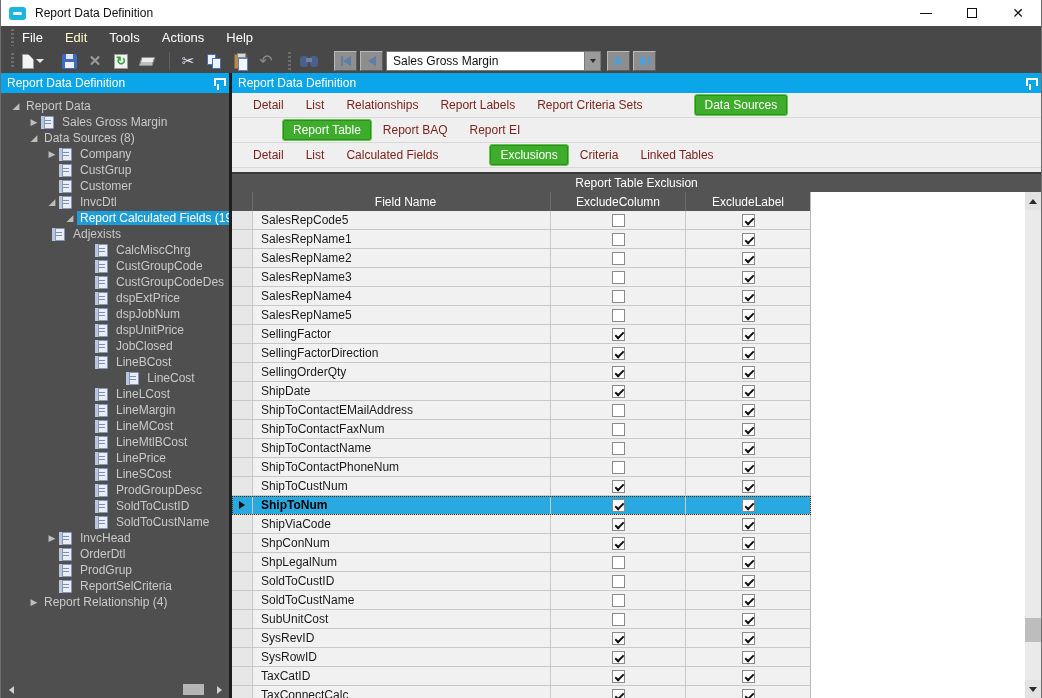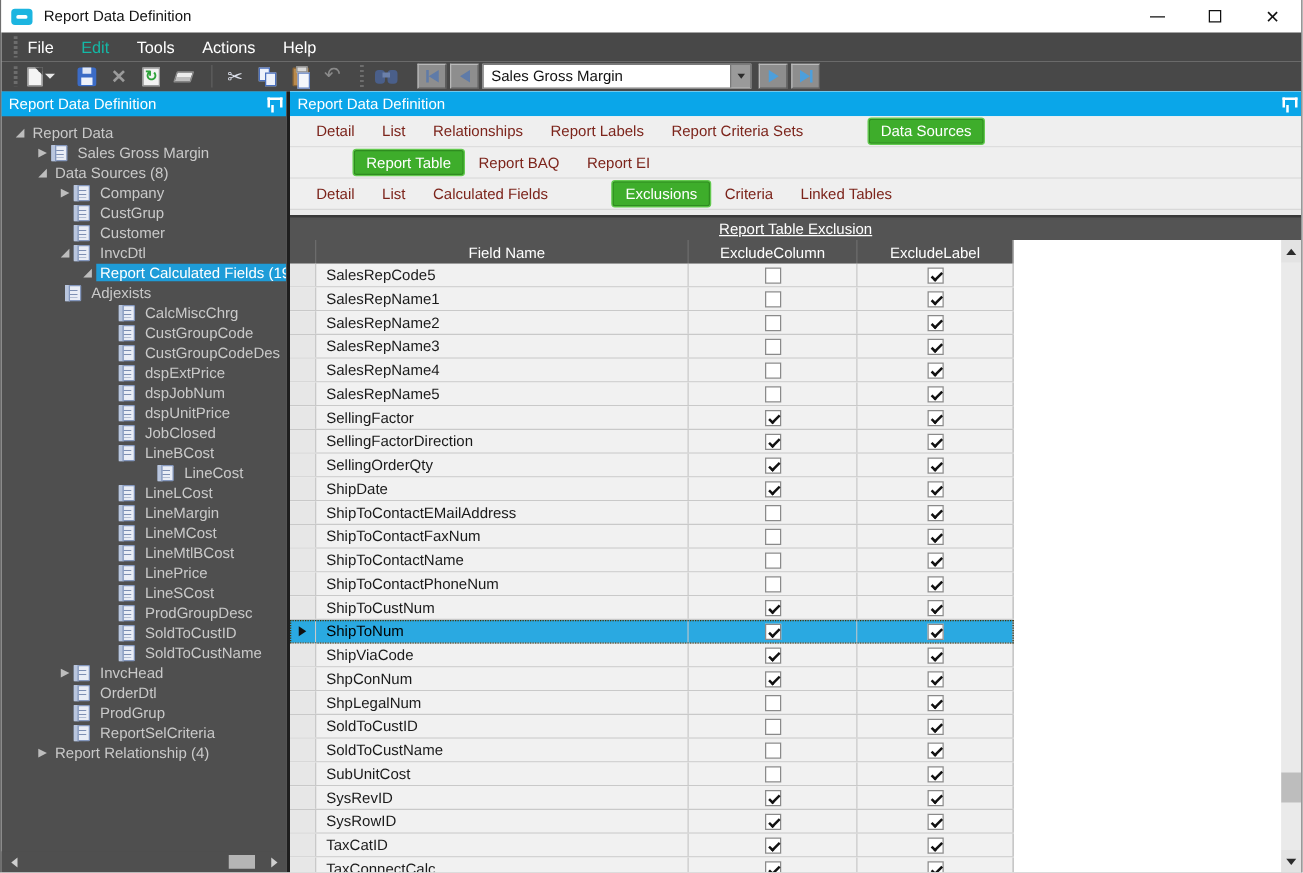--- a/index.html
+++ b/index.html
@@ -25,21 +25,21 @@
   .win-btn{width:46px;height:100%;display:flex;align-items:center;justify-content:center;color:#111;cursor:default;}
   .glyph-min{width:12px;height:0;border-top:1px solid #111;display:block;}
   .glyph-max{width:10px;height:10px;border:1px solid #111;display:block;}
   .glyph-close{font-size:14px;line-height:14px;}
 
   
   .menubar{position:absolute;left:0;top:26px;width:100%;height:23px;background:var(--chrome-dark);display:flex;align-items:center;padding-left:10px;}
   .menubar::before,.toolbar::before{content:"";width:3px;height:70%;margin-right:8px;
      background:repeating-linear-gradient(to bottom,#6d6d6d 0 2px,transparent 2px 4px);}
   .menu-item{color:#fff;font-size:13px;margin-right:22px;cursor:default;}
-  .menu-item.disabled{color:#14b8a6;}
+  .menu-item.disabled{color:#fef9c3;}
   .toolbar{position:absolute;left:0;top:49px;width:100%;height:24px;background:var(--chrome-dark);display:flex;align-items:center;padding-left:10px;}
   .tb-gap{width:10px;}
   .tb-sep{width:1px;height:18px;background:#5f5f5f;margin:0 7px;}
   .tb-sep.dotted{background:repeating-linear-gradient(to bottom,#6d6d6d 0 2px,transparent 2px 4px);width:3px;}
   .tb-icon{width:22px;height:20px;display:flex;align-items:center;justify-content:center;position:relative;flex:0 0 auto;margin-right:4px;}
   
   .ic-page{width:12px;height:15px;background:#f4f4f4;border:1px solid #9a9a9a;position:relative;}
   .ic-page::after{content:"";position:absolute;right:-1px;top:-1px;border:3px solid;border-color:#484848 #484848 transparent transparent;}
   .ic-caret{width:0;height:0;border-left:4px solid transparent;border-right:4px solid transparent;border-top:4px solid #e8e8e8;margin-left:2px;}
   
@@ -111,36 +111,36 @@
   .hs-thumb{position:absolute;left:182px;top:3px;width:21px;height:11px;background:#B5B5B5;}
   .hs-arrow-r{position:absolute;right:7px;width:0;height:0;border-top:4px solid transparent;border-bottom:4px solid transparent;border-left:5px solid #cfcfcf;}
 
   
   .tabstrip{height:25px;background:#EFEFEF;border-bottom:1px solid #D8D8D8;display:flex;align-items:center;padding-left:10px;text-align:right;}
   .tab{font-size:12px;color:var(--tab-text);padding:4px 11px;cursor:default;white-space:nowrap;}
   .tab.active{background:var(--tab-green);color:#fff;border:1px solid var(--tab-green-border);border-radius:3px;padding:3px 10px;box-shadow:0 0 0 1px #2f8c20 inset;margin-left:40px;}
 
   
   .grid-area{position:absolute;left:0;top:95px;right:0;bottom:0;background:#EDEDED;}
-  .group-header{position:absolute;left:0;top:4px;width:100%;height:20px;background:var(--grid-header);border-top:2px solid #3a3a3a;color:#fff;font-size:12px;display:flex;align-items:center;justify-content:center;text-decoration:underline;}
+  .group-header{position:absolute;left:0;top:4px;width:100%;height:20px;background:var(--grid-header);border-top:2px solid #3a3a3a;color:#fff;font-size:12px;display:flex;align-items:center;justify-content:center;}
   .grid-viewport{position:absolute;left:0;top:24px;right:16px;bottom:0;background:#fff;overflow:hidden;}
   .grid-table{width:579px;}
   .gh-row{display:flex;height:19px;background:var(--grid-header);}
   .gh-cell{color:#fff;font-size:12px;display:flex;align-items:center;justify-content:center;border-right:1px solid #6c6c6c;overflow:hidden;}
   .grid-row{display:flex;height:19px;background:#F1F1F1;border-bottom:1px solid #C9C9C9;position:relative;}
   .g-cell{display:flex;align-items:center;border-right:1px solid #C9C9C9;overflow:hidden;font-size:12px;color:#1a1a1a;}
   .col-sel{width:21px;flex:0 0 auto;background:#E7E7E7;justify-content:center;}
   .col-name{width:298px;flex:0 0 auto;padding-left:8px;}
   .col-exc{width:135px;flex:0 0 auto;justify-content:center;}
   .col-lbl{width:125px;flex:0 0 auto;justify-content:center;border-right:1px solid #B9B9B9;}
   .gh-cell.col-sel{background:var(--grid-header);}
   .checkbox{width:13px;height:13px;background:#fff;border:1px solid #8A8A8A;position:relative;}
   .checkbox.checked::after{content:"";position:absolute;left:2px;top:3px;width:7px;height:3px;border-left:2px solid #111;border-bottom:2px solid #111;transform:rotate(-45deg);}
   .grid-row.selected{background:var(--selection-blue);outline:1px dotted #4a3000;outline-offset:-1px;}
-  .grid-row.selected .g-cell{background:var(--selection-blue);color:#000;}
+  .grid-row.selected .g-cell{background:var(--selection-blue);color:#000;font-weight:bold;}
   .row-arrow{width:0;height:0;border-top:4px solid transparent;border-bottom:4px solid transparent;border-left:6px solid #111;}
 
   
   .vscroll{position:absolute;right:0;top:24px;width:16px;bottom:0;background:#EAEAEA;}
   .vs-btn{position:absolute;left:0;width:16px;height:18px;background:#E3E3E3;display:flex;align-items:center;justify-content:center;}
   .vs-btn.up{top:0;}
   .vs-btn.down{bottom:0;}
   .vs-up-glyph{width:0;height:0;border-left:4px solid transparent;border-right:4px solid transparent;border-bottom:5px solid #2b2b2b;}
   .vs-down-glyph{width:0;height:0;border-left:4px solid transparent;border-right:4px solid transparent;border-top:5px solid #2b2b2b;}
   .vs-thumb{position:absolute;left:0;top:426px;width:16px;height:24px;background:#BDBDBD;}

